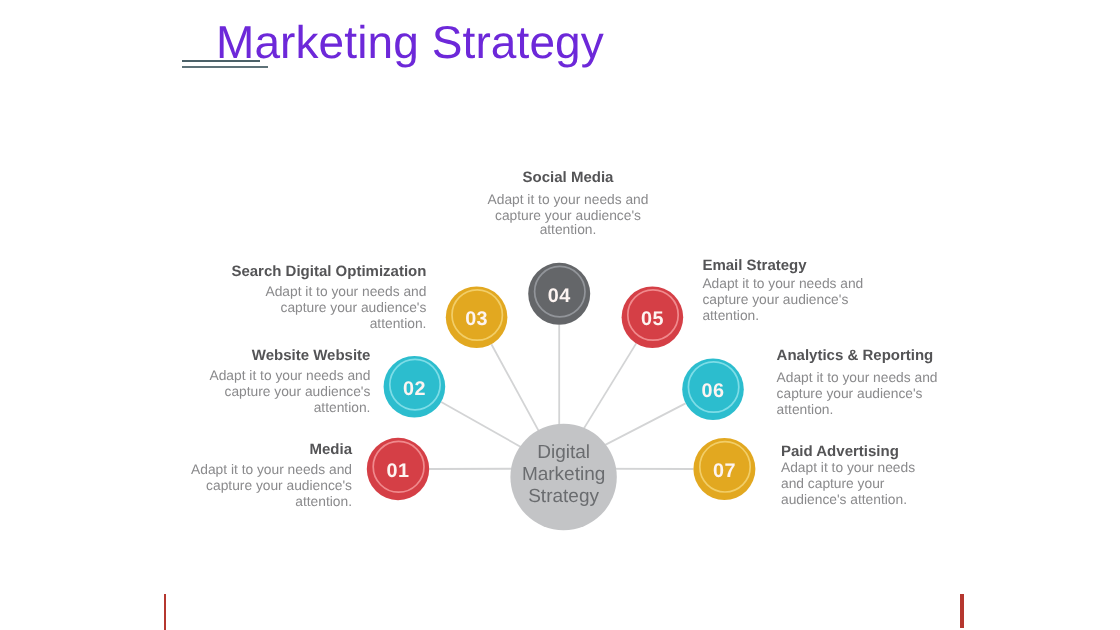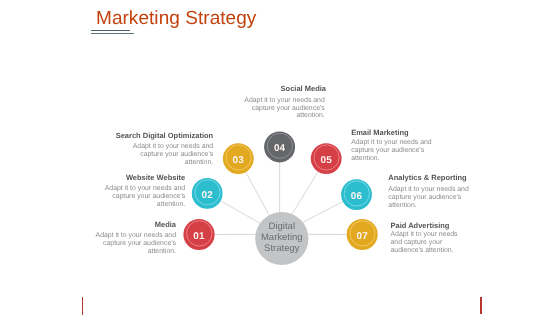--- a/index.html
+++ b/index.html
@@ -1,36 +1,36 @@
 <!DOCTYPE html>
 <html><head>
 <meta charset="utf-8">
 <style>
   html,body{margin:0;padding:0;}
   body{width:560px;height:315px;background:#ffffff;overflow:hidden;
        font-family:"Liberation Sans",sans-serif;
        -webkit-font-smoothing:antialiased;text-rendering:geometricPrecision;}
   .slide{position:relative;width:560px;height:315px;background:#fff;}
 
-  .title{position:absolute;left:96px;top:7.8px;font-size:19px;color:#c2410c;letter-spacing:.05px;white-space:nowrap;}
+  .title{position:absolute;left:108px;top:7.8px;font-size:23px;color:#6d28d9;letter-spacing:.05px;white-space:nowrap;}
   .rule1{position:absolute;left:90.8px;top:29.8px;width:39px;height:1.3px;background:#4B6168;}
   .rule2{position:absolute;left:90.8px;top:32.6px;width:43.6px;height:1.2px;background:#5E7278;}
   .bar{position:absolute;width:1.2px;background:#B5372F;}
   .bar-l{left:82.3px;top:296.8px;height:18.2px;}
   .bar-r{left:480.4px;top:296.8px;height:16.8px;}
 
   svg.diagram{position:absolute;left:0;top:0;width:560px;height:315px;}
   svg text{font-family:"Liberation Sans",sans-serif;}
 
   .txt{position:absolute;}
   .lbl{font-size:7.5px;font-weight:bold;color:#545456;}
   .bod{font-size:6.9px;color:#8A8A8C;line-height:7.9px;}
   .ra{text-align:right;} .ra .bod{margin-left:auto;}
   .la{text-align:left;}
-  .ca{text-align:right;} .ca .bod{margin-left:auto;margin-right:auto;}
+  .ca{text-align:center;} .ca .bod{margin-left:auto;margin-right:auto;}
 
   .b01{right:384px;top:220.3px;width:84px;}   .b01 .bod{width:81.5px;margin-top:2.5px;}
   .b02{right:374.8px;top:172.6px;width:84px;} .b02 .bod{width:81.5px;margin-top:3.5px;}
   .b03{right:346.8px;top:130.8px;width:104px;}.b03 .bod{width:81.5px;margin-top:3.3px;}
   .b04{left:242px;top:83.5px;width:84px;}     .b04 .bod{width:81.5px;margin-top:4.1px;}
   .b05{left:351.2px;top:127.8px;width:84px;}  .b05 .bod{width:81.5px;margin-top:2.4px;}
   .b06{left:388.3px;top:172.8px;width:84px;}  .b06 .bod{width:81.5px;margin-top:4.4px;}
   .b07{left:390.5px;top:220.6px;width:72px;}  .b07 .bod{width:70px;margin-top:1.4px;}
 </style>
 </head>
@@ -112,21 +112,21 @@
   </div>
   <div class="txt ra b03">
     <div class="lbl">Search Digital Optimization</div>
     <div class="bod">Adapt it to your needs and capture your audience's attention.</div>
   </div>
   <div class="txt ca b04">
     <div class="lbl">Social Media</div>
     <div class="bod">Adapt it to your needs and capture your audience's attention.</div>
   </div>
   <div class="txt la b05">
-    <div class="lbl">Email Marketing</div>
+    <div class="lbl">Email Strategy</div>
     <div class="bod">Adapt it to your needs and capture your audience's attention.</div>
   </div>
   <div class="txt la b07">
     <div class="lbl">Paid Advertising</div>
     <div class="bod">Adapt it to your needs and capture your audience's attention.</div>
   </div>
   <div class="txt la b06">
     <div class="lbl">Analytics &amp; Reporting</div>
     <div class="bod">Adapt it to your needs and capture your audience's attention.</div>
   </div>

